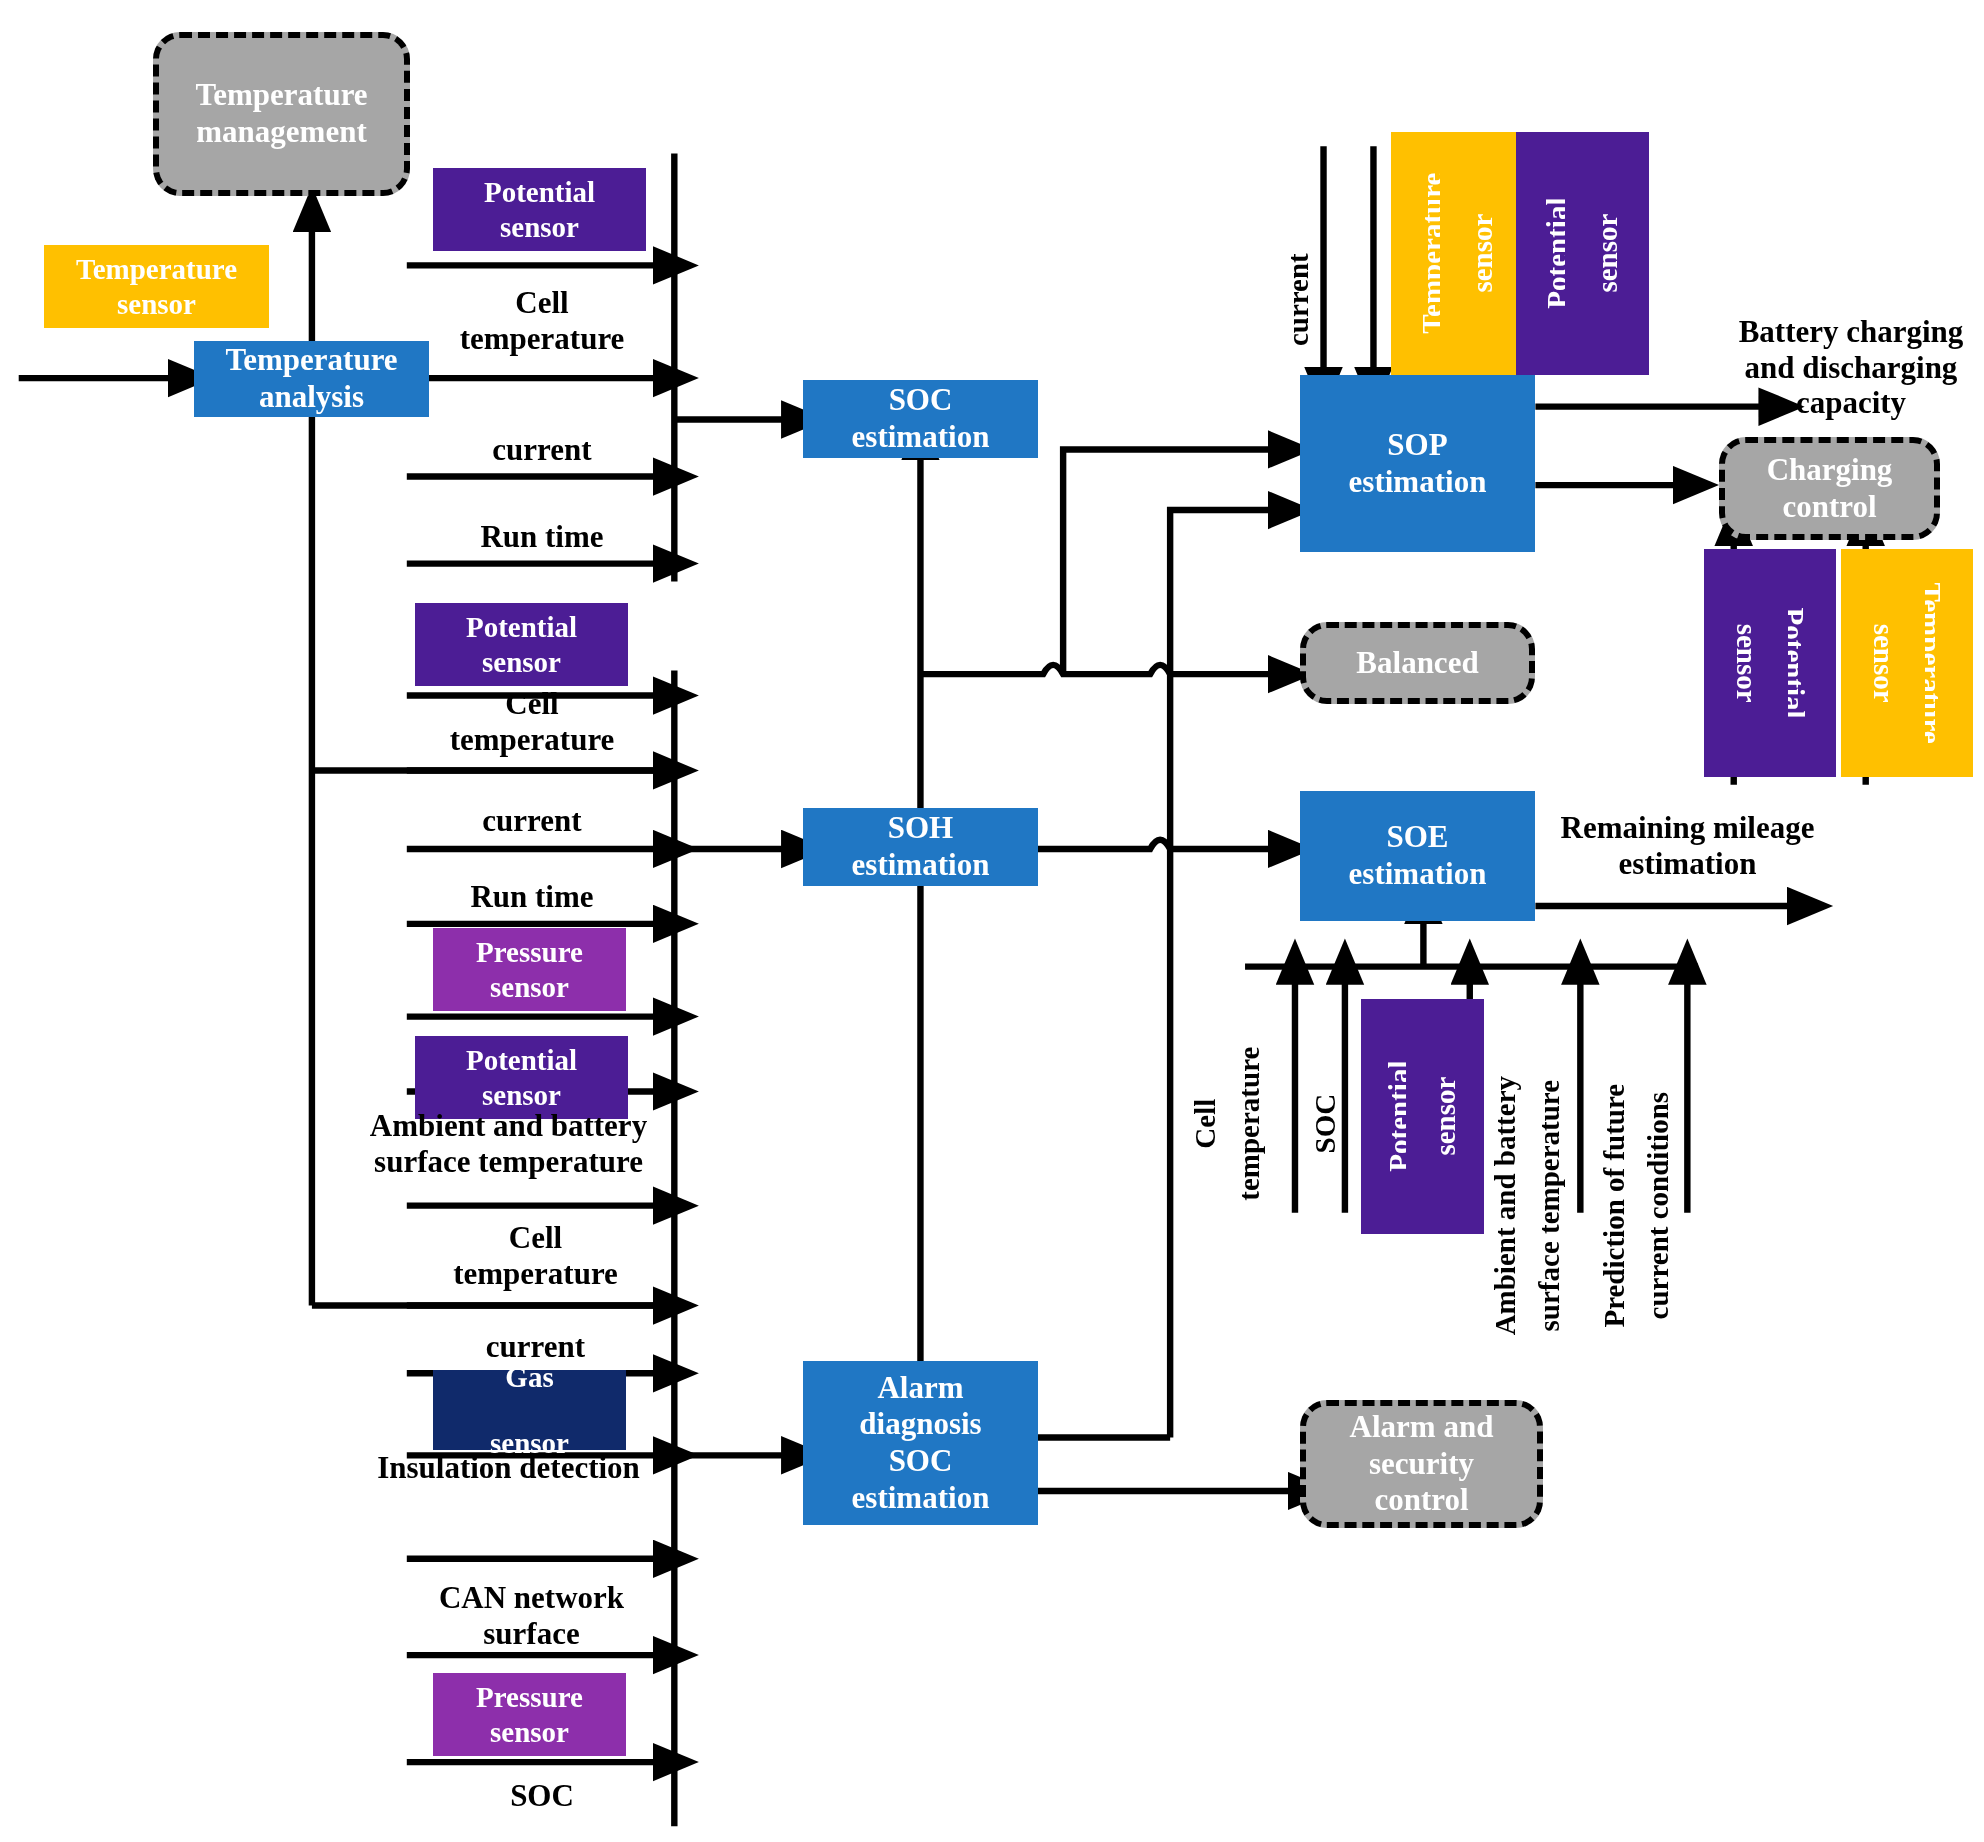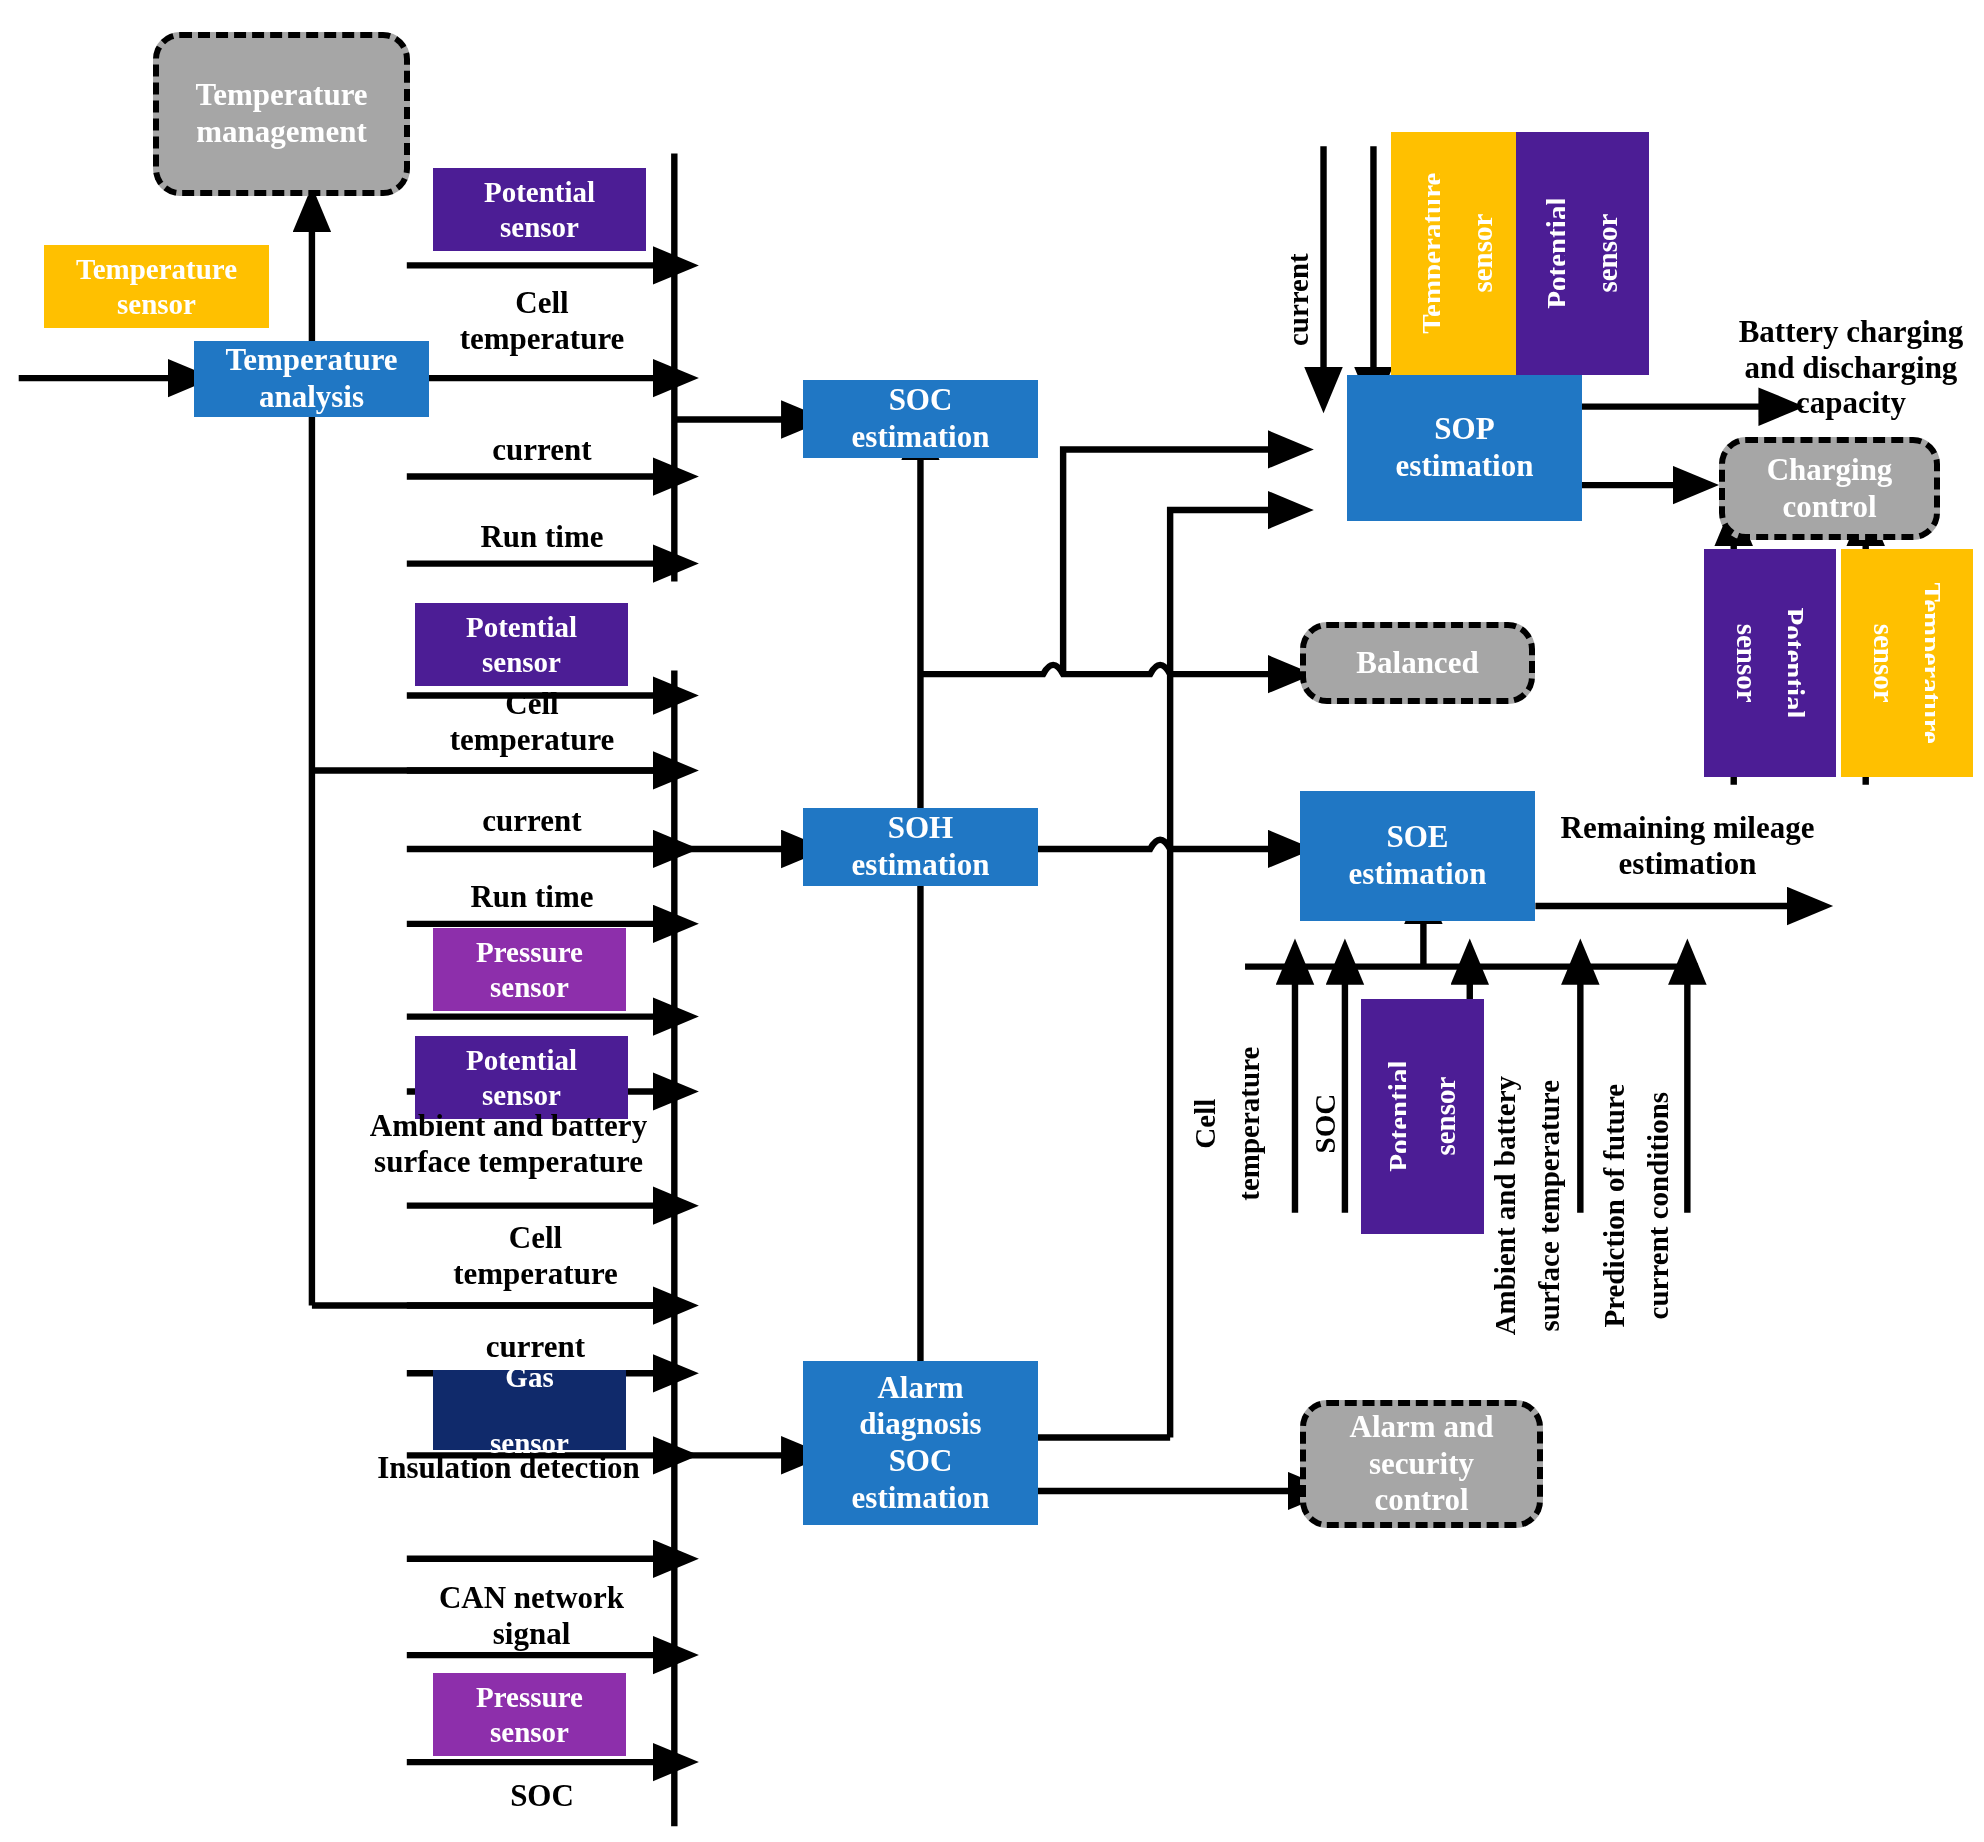--- a/index.html
+++ b/index.html
@@ -173,21 +173,21 @@
     <div>temperature</div>
   </div>
   <div class="lbl" style="left:425px;top:1329px;width:221px;">current</div>
   <div class="blk sens s-gas" style="left:433px;top:1370px;width:193px;height:80px;">
     <span>Gas</span>
     <span>sensor</span>
   </div>
   <div class="lbl" style="left:346px;top:1450px;width:325px;">Insulation detection</div>
   <div class="lbl" style="left:414px;top:1580px;width:235px;">
     <div>CAN network</div>
-    <div>signal</div>
+    <div>surface</div>
   </div>
   <div class="blk sens s-pres" style="left:433px;top:1673px;width:193px;height:83px;">
     <span>Pressure</span>
     <span>sensor</span>
   </div>
   <div class="lbl" style="left:442px;top:1778px;width:200px;">SOC</div>
 
   <div class="blk proc" style="left:803px;top:380px;width:235px;height:78px;">
     <span>SOC</span>
     <span>estimation</span>
@@ -198,21 +198,21 @@
     <span>estimation</span>
   </div>
 
   <div class="blk proc" style="left:803px;top:1361px;width:235px;height:164px;">
     <span>Alarm</span>
     <span>diagnosis</span>
     <span>SOC</span>
     <span>estimation</span>
   </div>
 
-  <div class="blk proc" style="left:1347px;top:375px;width:235px;height:146px;">
+  <div class="blk proc" style="left:1300px;top:375px;width:235px;height:177px;">
     <span>SOP</span>
     <span>estimation</span>
   </div>
 
   <div class="blk proc" style="left:1300px;top:791px;width:235px;height:130px;">
     <span>SOE</span>
     <span>estimation</span>
   </div>
 
   <div class="blk ctrl" style="left:1300px;top:622px;width:235px;height:82px;justify-content:center;">

